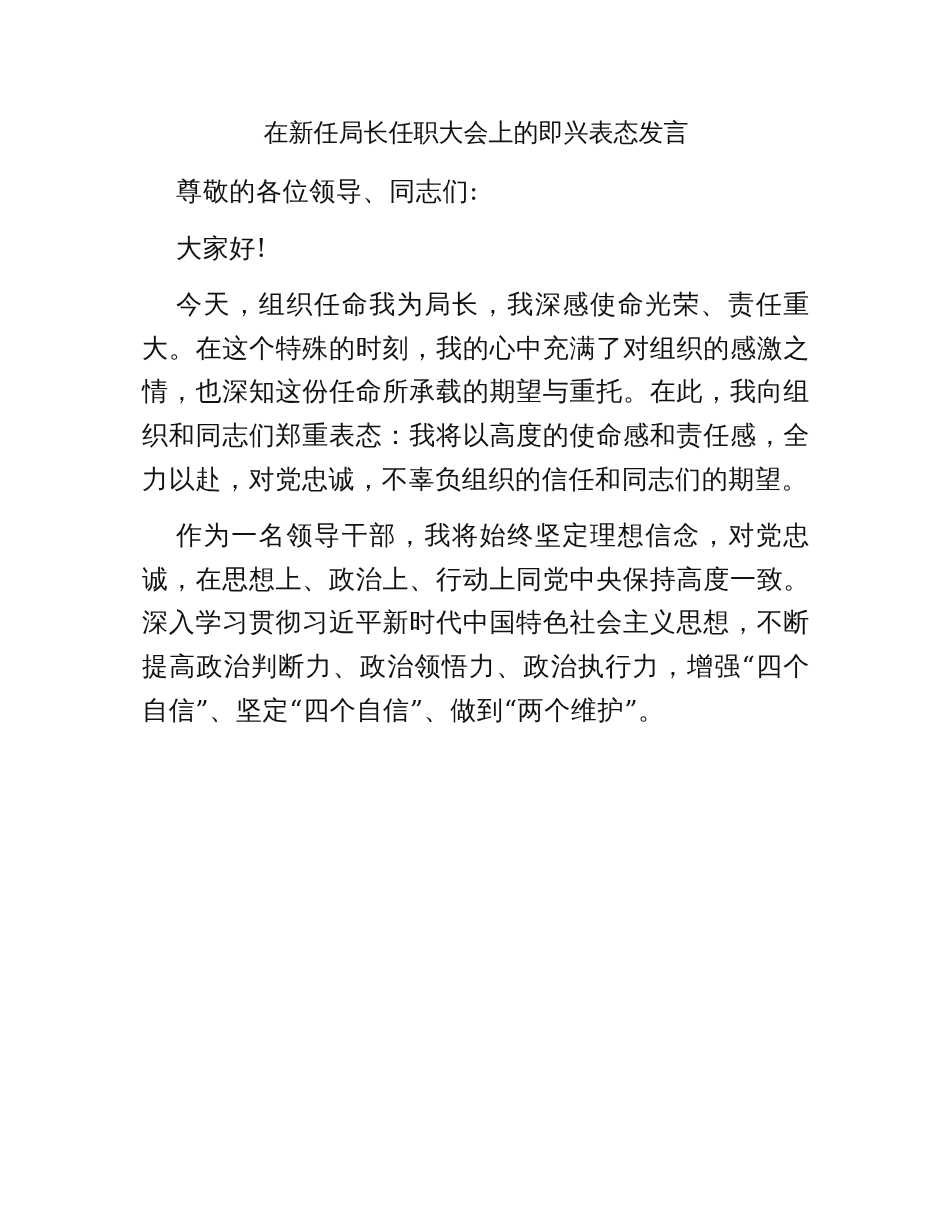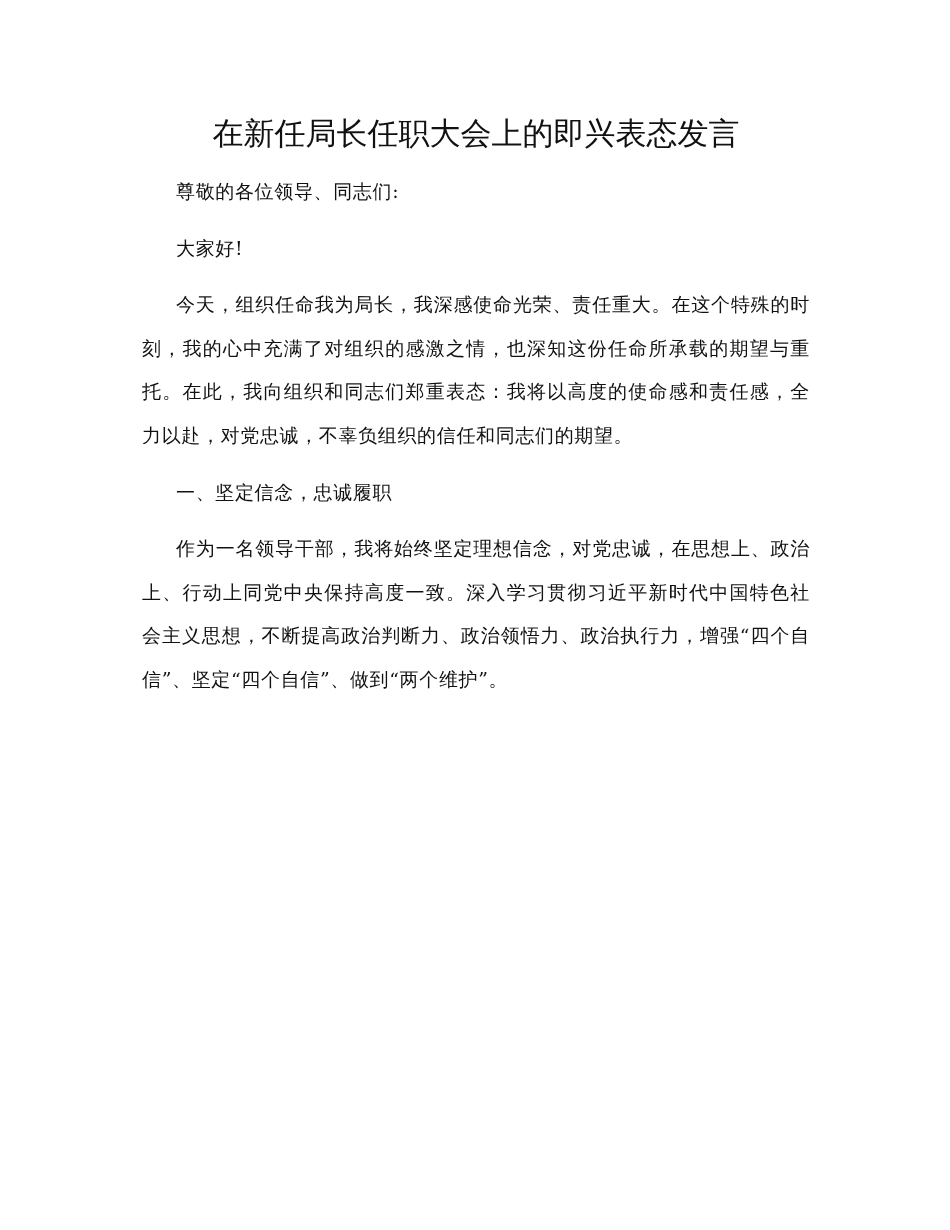--- a/index.html
+++ b/index.html
@@ -16,32 +16,32 @@
       color: #111111;
     }
     .page {
       position: absolute;
       left: 142px;
       top: 110px;
       width: 668px;
     }
     .title {
       font-family: "DejaVu Sans", "Liberation Sans", sans-serif;
-      font-size: 31px;
+      font-size: 25px;
       text-align: center;
       margin: 0 0 14px 0;
       height: 46px;
       line-height: 46px;
       letter-spacing: 0px;
       font-weight: normal;
       margin-left: -30px;
       margin-right: -30px;
     }
     .para {
-      font-size: 19px;
+      font-size: 26px;
       line-height: 43.6px;
       margin: 0 0 13px 0;
       text-align: justify;
       text-align-last: left;
       word-break: break-all;
       letter-spacing: 0.65px;
     }
     .indent {
       text-indent: 34px;
     }
@@ -49,16 +49,15 @@
 </head>
 <body>
 
 <div class="page">
   <h1 class="title">在新任局长任职大会上的即兴表态发言</h1>
 
   <p class="para indent">尊敬的各位领导、同志们:</p>
   <p class="para indent">大家好!</p>
   <p class="para indent">今天，组织任命我为局长，我深感使命光荣、责任重大。在这个特殊的时刻，我的心中充满了对组织的感激之情，也深知这份任命所承载的期望与重托。在此，我向组织和同志们郑重表态：我将以高度的使命感和责任感，全力以赴，对党忠诚，不辜负组织的信任和同志们的期望。</p>
 
-  <p class="para indent">一、坚定信念，忠诚履职</p>
   <p class="para indent">作为一名领导干部，我将始终坚定理想信念，对党忠诚，在思想上、政治上、行动上同党中央保持高度一致。深入学习贯彻习近平新时代中国特色社会主义思想，不断提高政治判断力、政治领悟力、政治执行力，增强“四个自信”、坚定“四个自信”、做到“两个维护”。</p>
 
 </div>
 
 </body></html>

